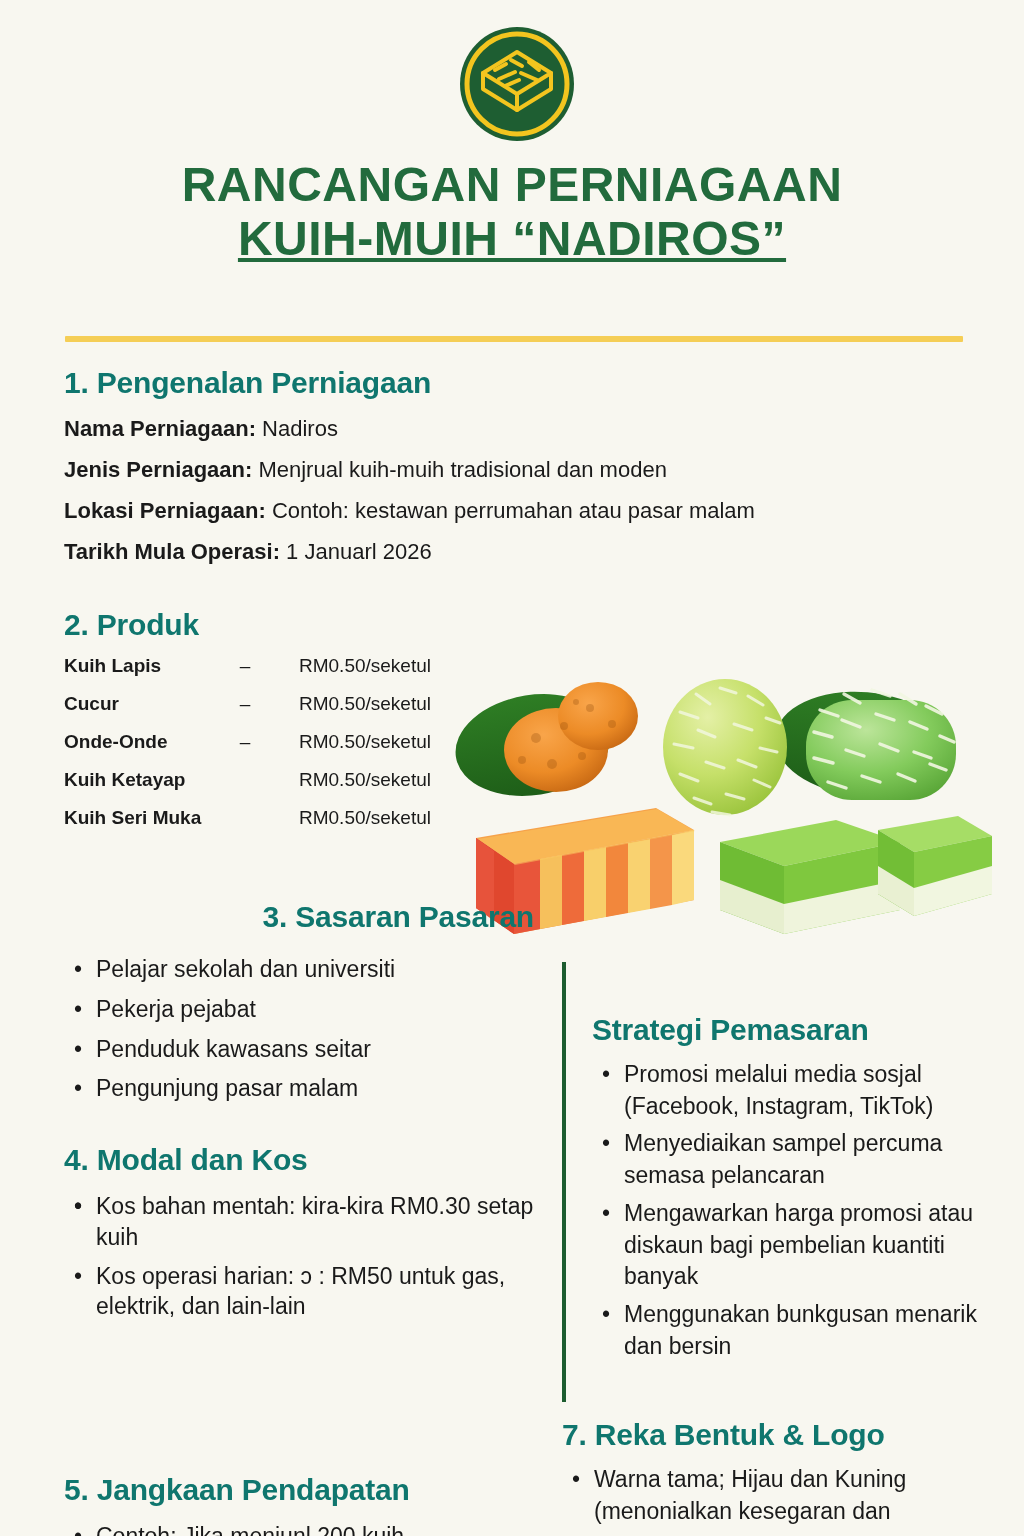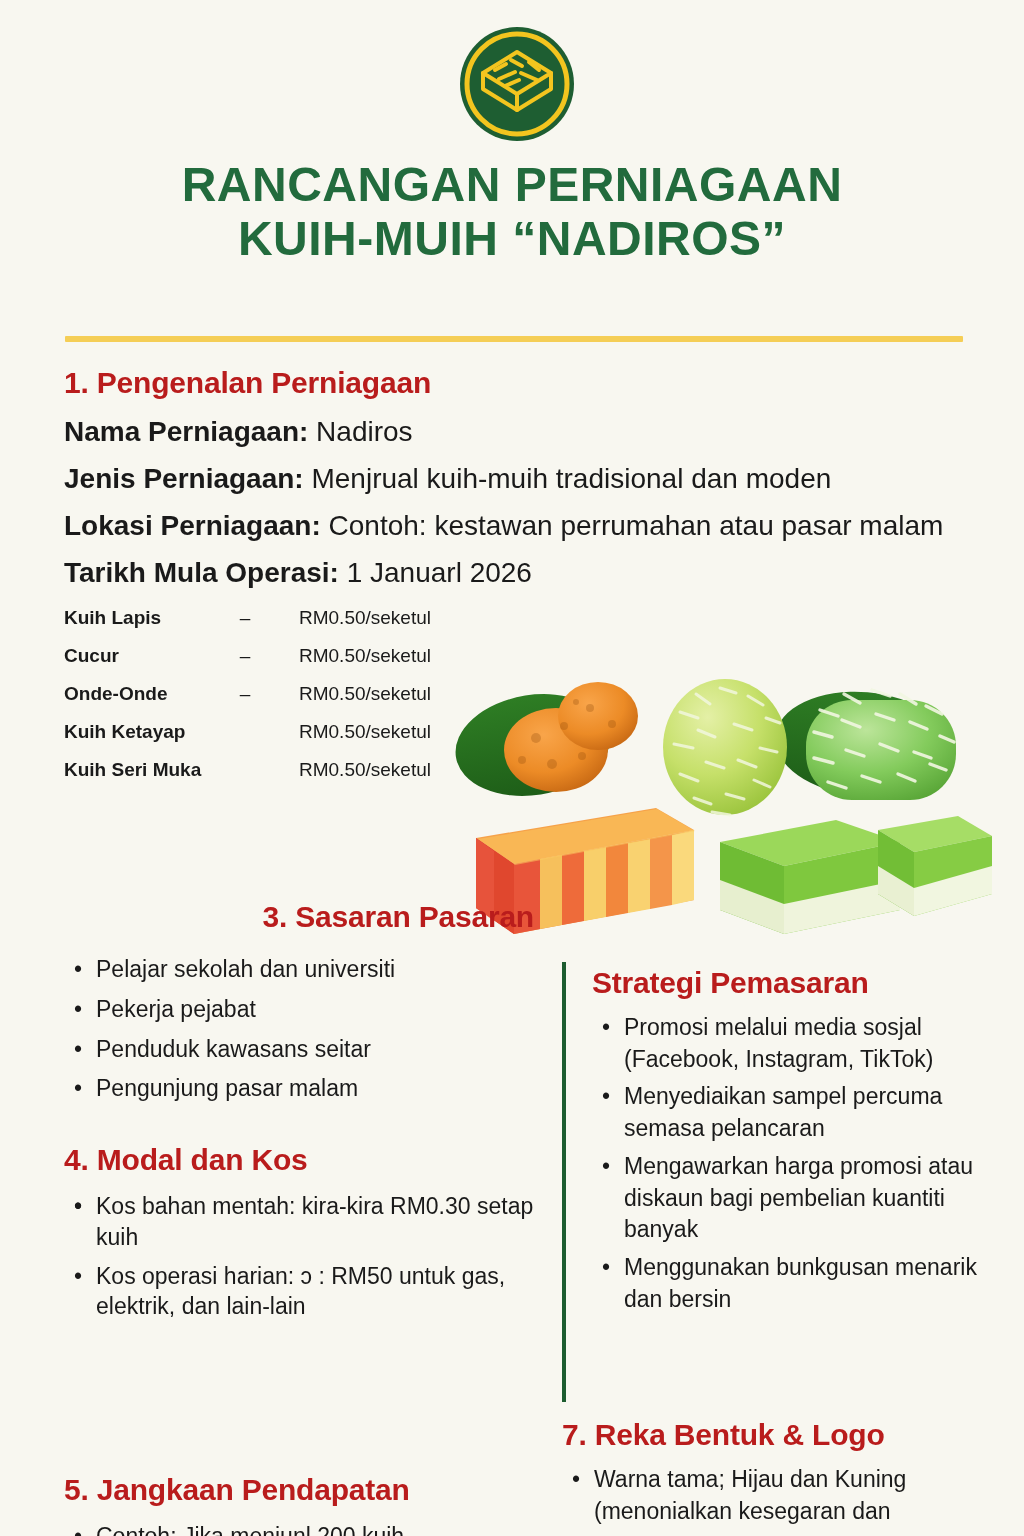--- a/index.html
+++ b/index.html
@@ -21,33 +21,33 @@
   .title{
     position:absolute;left:0;top:158px;width:1024px;
     text-align:center;
     color:#226B3D;
     font-weight:bold;
     font-size:48px;
     line-height:1.12;
     letter-spacing:0.5px;
   }
   .title .l1{display:block;}
-  .title .l2{display:block;}
+  .title .l2{display:block;text-decoration:underline;}
 
   .rule{
     position:absolute;left:65px;top:336px;width:898px;height:6px;
     background:#F5CE56;border-radius:1px;
   }
 
   
   h2.sec{
-    margin:0;font-size:30px;font-weight:bold;color:#b91c1c;
+    margin:0;font-size:30px;font-weight:bold;color:#0f766e;
     letter-spacing:-0.2px;
   }
-  .kv{font-size:28px;line-height:1.0;margin:0;}
+  .kv{font-size:22px;line-height:1.0;margin:0;}
   .kv b{font-weight:bold;}
   .kv span{font-weight:normal;}
 
   ul.bul{margin:0;padding:0;list-style:none;}
   ul.bul li{
     position:relative;padding-left:32px;
     font-size:23px;line-height:1.34;margin:0 0 4px 0;
   }
   ul.bul li .dot{
     position:absolute;left:10px;top:0;font-size:23px;line-height:1.34;
@@ -74,21 +74,21 @@
   .sec4 ul.bul li{margin-bottom:8px;}
 
   .sec5{position:absolute;left:64px;top:1473px;width:500px;}
   .sec5 h2{margin-bottom:14px;}
   .sec5 ul.bul li{margin-bottom:8px;}
 
   
   .vrule{position:absolute;left:562px;top:962px;width:4px;height:440px;background:#1d5c2f;}
 
   .secM{position:absolute;left:592px;top:966px;width:400px;}
-  .secM h2{margin-bottom:12px;font-size:30px;}
+  .secM h2{margin-bottom:12px;font-size:30px;margin-top:47px;}
   .secM ul.bul li{margin-bottom:6px;font-size:23px;line-height:1.38;}
 
   .sec7{position:absolute;left:562px;top:1418px;width:440px;}
   .sec7 h2{margin-bottom:12px;}
   .sec7 ul.bul li{font-size:23px;line-height:1.38;}
 
   
   .photo{position:absolute;left:448px;top:652px;width:552px;height:290px;}
   .photo svg{display:block;width:552px;height:290px;}
 </style>
@@ -136,20 +136,21 @@
       <b>Lokasi Perniagaan:</b>
       <span>Contoh: kestawan perrumahan atau pasar malam</span>
     </p>
     <p class="kv">
       <b>Tarikh Mula Operasi:</b>
       <span>1 Januarl 2026</span>
     </p>
   </div>
 
   <div class="sec2">
+    <h2 class="sec">2. Produk</h2>
 
     <div class="prod">
       <span class="nm" style="width:168px">Kuih Lapis</span>
       <span class="dash">–</span>
       <span class="pr">RM0.50/seketul</span>
     </div>
     <div class="prod">
       <span class="nm" style="width:168px">Cucur</span>
       <span class="dash">–</span>
       <span class="pr">RM0.50/seketul</span>

